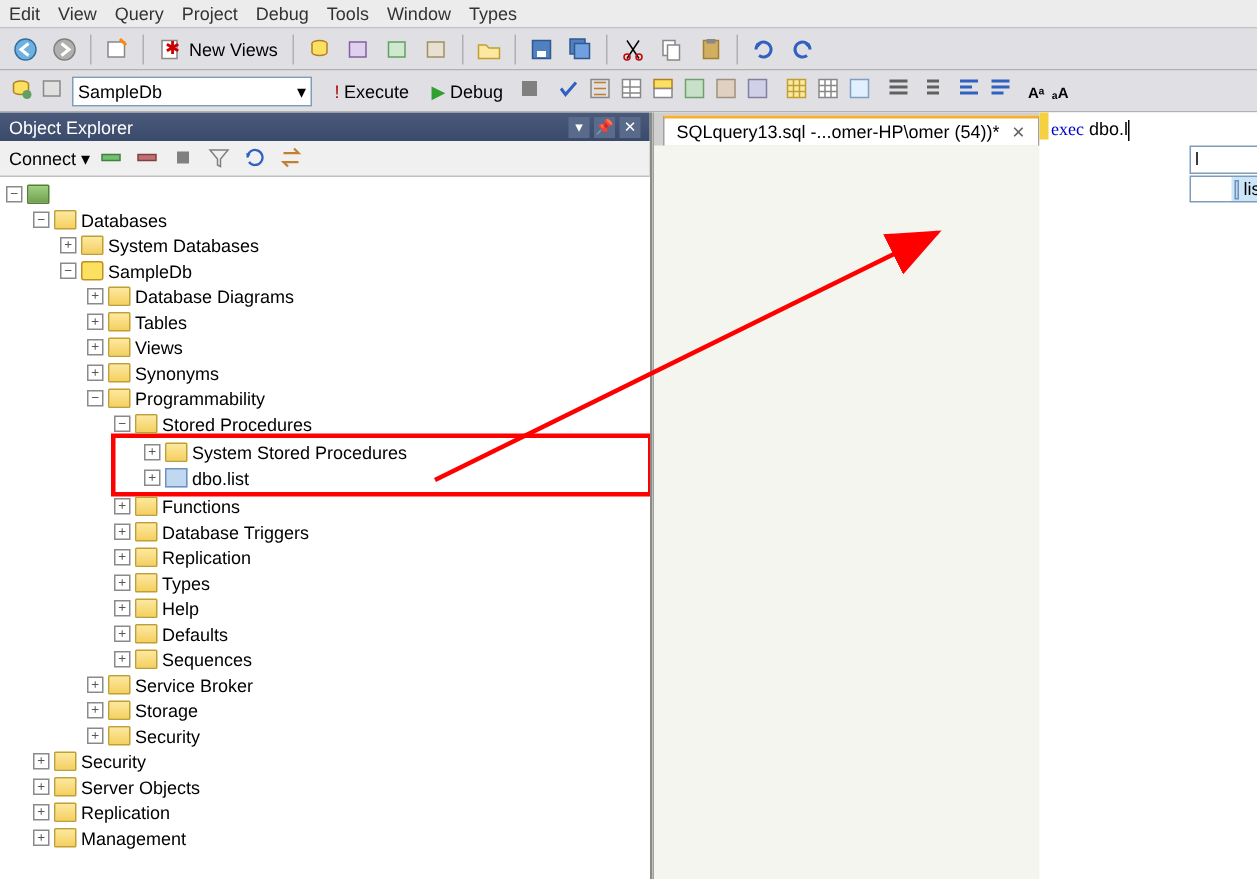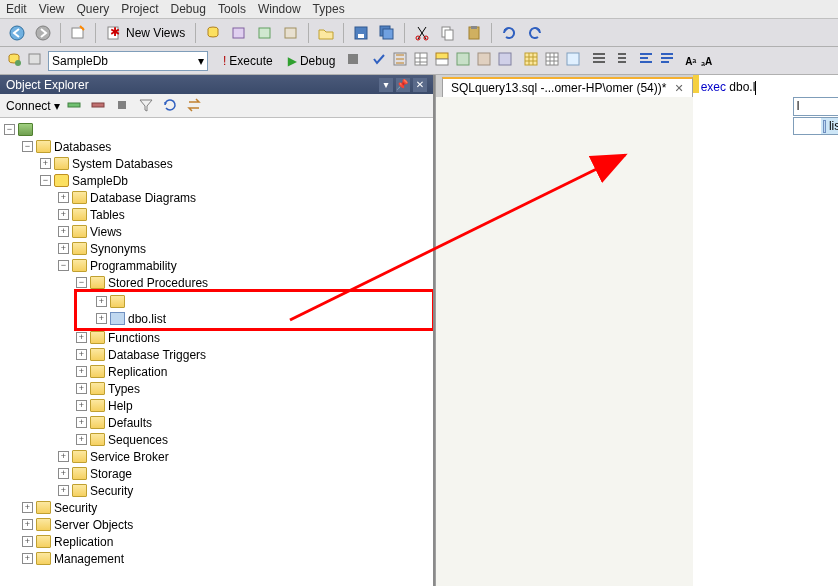--- a/index.html
+++ b/index.html
@@ -42,21 +42,21 @@
 .redbox { border:3px solid red; margin:-2px; padding:1px; }
 
 
 .rpane { flex:1; background:#f5f5f0; display:flex; flex-direction:row; border-left:1px solid #a0a0a0; }
 .tabstrip { background:#d0d0d0; height:22px; display:flex; align-items:flex-end; padding-left:6px; }
 .tab { background:#fff; border:1px solid #a0a0a0; border-bottom:none; padding:3px 8px; height:20px; display:flex; align-items:center; gap:4px; font-size:11px; border-top:2px solid #f5b030; }
 .tab .close { font-size:11px; color:#666; cursor:pointer; margin-left:4px;}
 .editor { flex:1; background:#fff; position:relative; padding:4px 8px; font-family:Consolas,monospace; font-size:13px; }
 .editor .yellowbar { position:absolute; left:0; top:0; width:6px; height:18px; background:#f5d040; }
 .editor code { white-space:pre; }
-.kw { color:#0000c8; }
+.kw { color:#0000c8;font-family:Liberation Serif, serif; }
 .caret { display:inline-block; width:1px; height:14px; background:#000; vertical-align:middle; }
 
 
 .intelli-wrap { position:absolute; left:100px; top:22px; }
 .intelli-input { width:70px; height:19px; border:1px solid #7f9db9; background:#fff; padding:1px 3px; margin-bottom:1px; font-family:Consolas,monospace; font-size:12px; }
 .intelli-list { border:1px solid #7f9db9; background:#fff; width:70px;padding-left:27px; }
 .intelli-list .row { display:flex; align-items:center; gap:3px; padding:1px 2px; }
 .intelli-list .row.sel { background:#cde6f7; }
 .intelli-list .row span.icn { width:13px; height:13px; background:#c0d8f0; border:1px solid #7090c0; display:inline-block; }
 .tooltip { position:absolute; left:172px; top:41px; border:1px solid #777; background:#ffffe1; padding:2px 5px; font-size:11px; white-space:nowrap; }
@@ -367,20 +367,21 @@
                               <span class="expander">−</span>
                               <span class="ficon folder"></span>
                               <span>Stored Procedures</span>
                             </div>
                           <div class="redbox">
                           <ul>
                             <li>
                                   <div class="node">
                                     <span class="expander">+</span>
                                     <span class="ficon folder"></span>
+                                    <span>System Stored Procedures</span>
                                   </div>
                                 </li>
                             <li>
                                   <div class="node">
                                     <span class="expander">+</span>
                                     <span class="ficon sp"></span>
                                     <span>dbo.list</span>
                                   </div>
                                 </li>
                           </ul>

